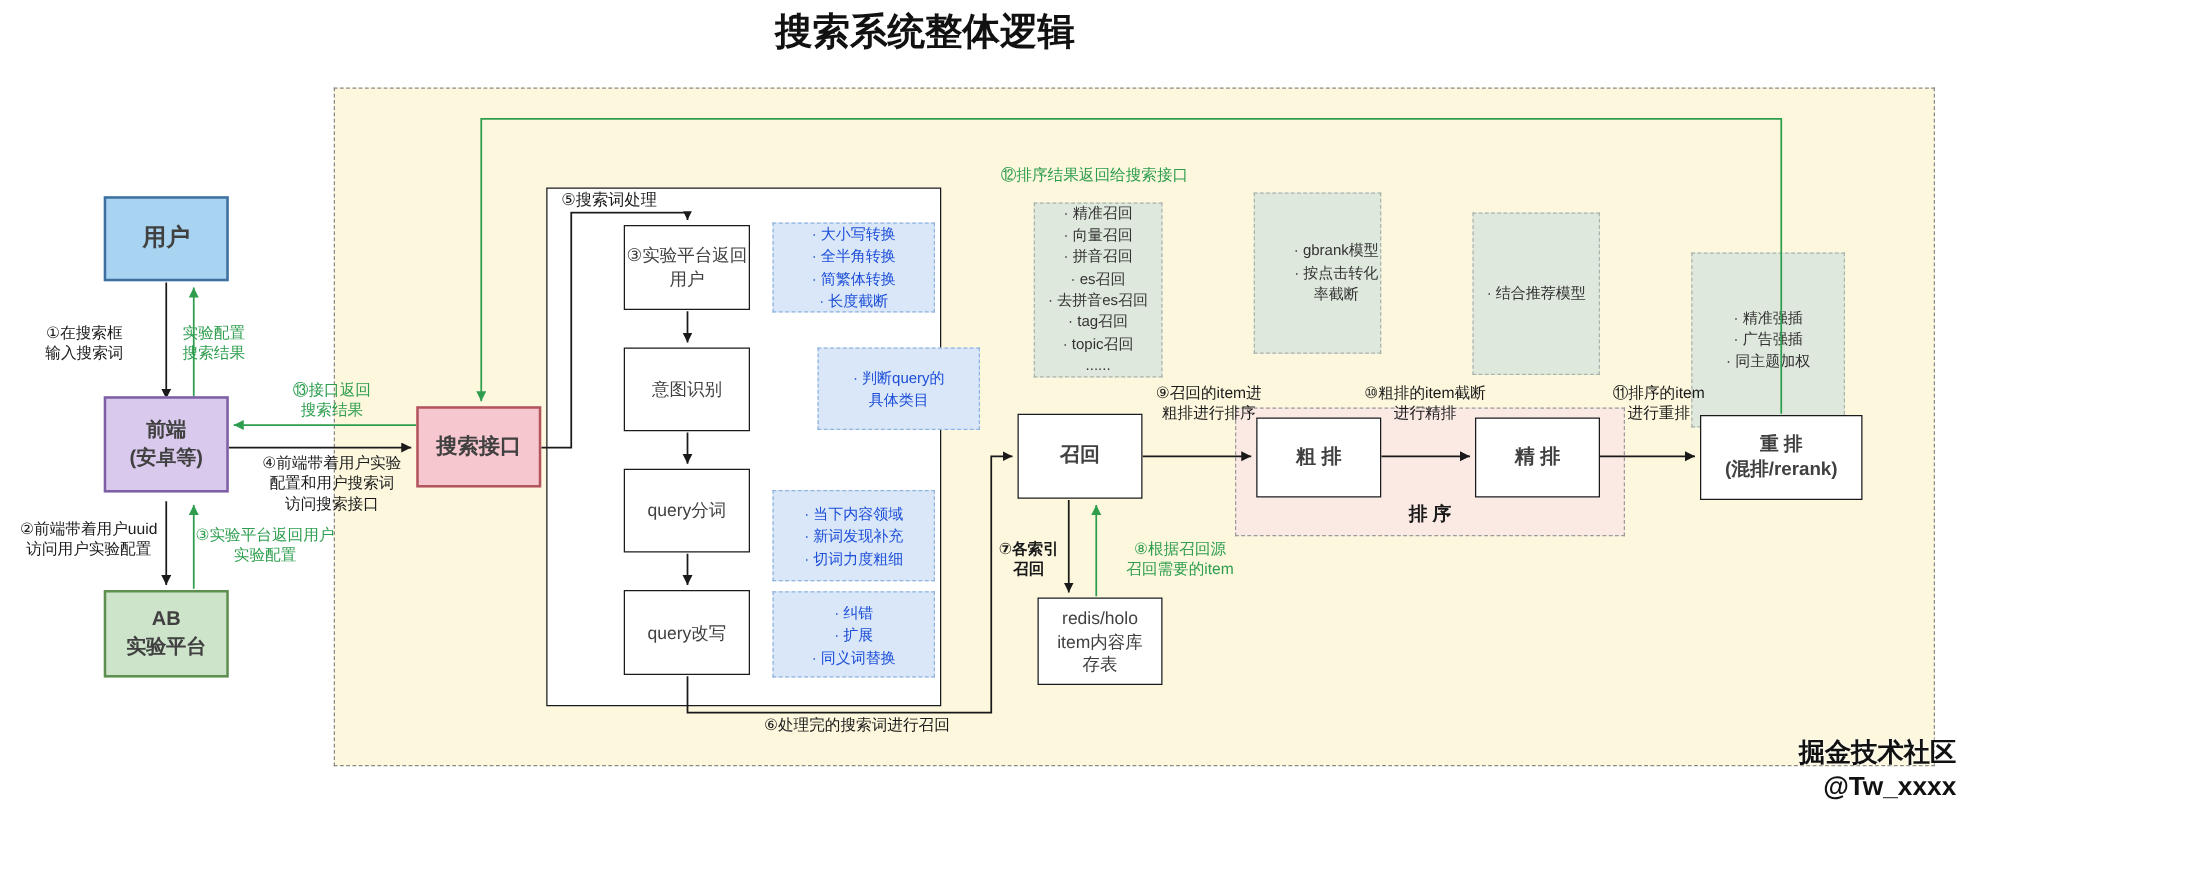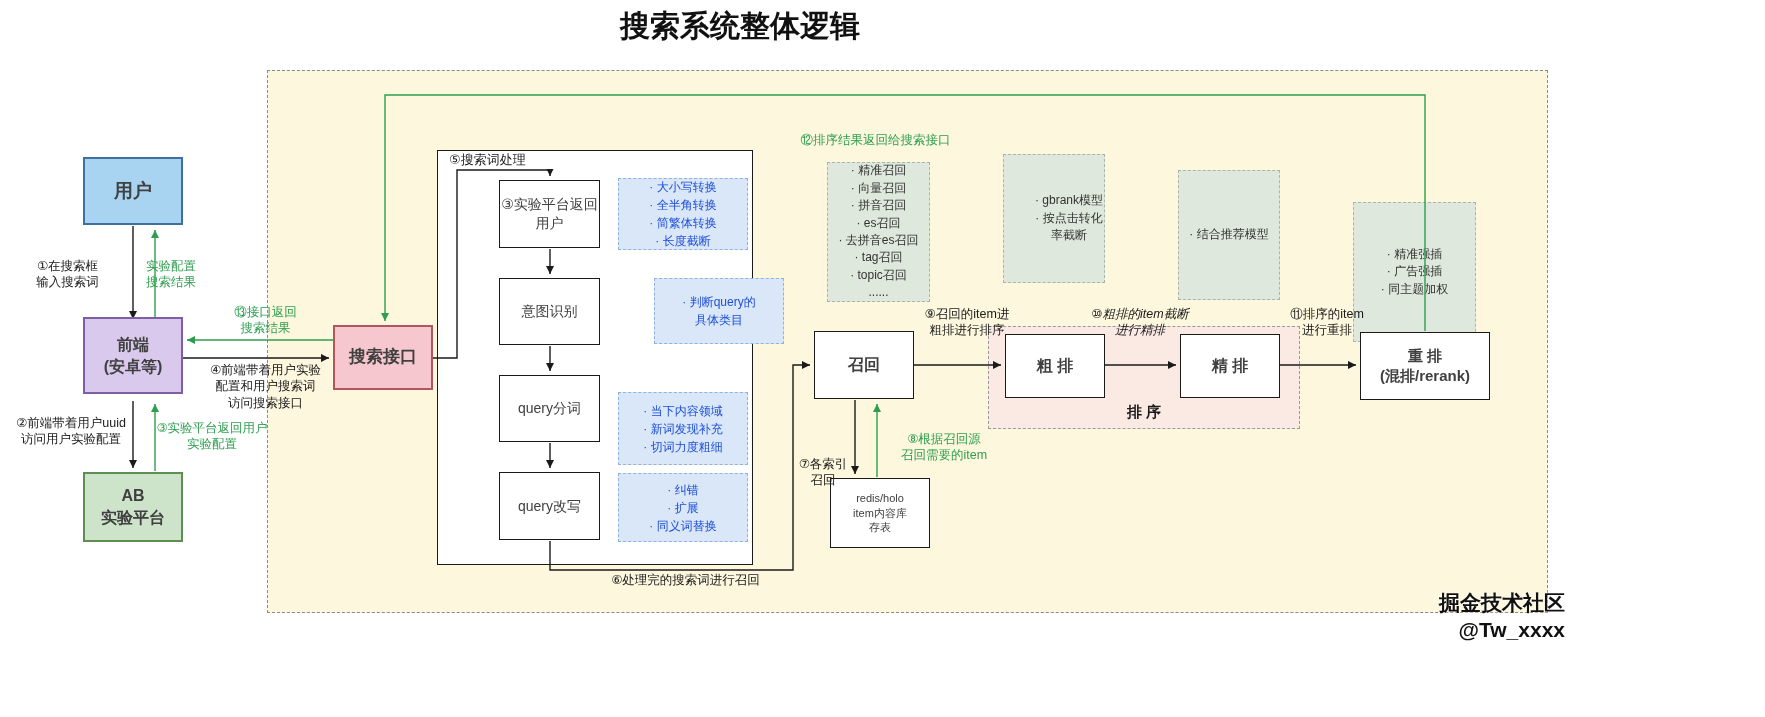--- a/index.html
+++ b/index.html
@@ -96,48 +96,48 @@
   <div class="box node" style="left:333px;top:325px;width:100px;height:65px;background:#f7c7cf;border:2px solid #b2565e;font-size:17px;">搜索接口</div>
   <div class="box step" style="left:499px;top:180px;width:101px;height:68px;">③实验平台返回用户</div>
   <div class="box step" style="left:499px;top:278px;width:101px;height:67px;">意图识别</div>
   <div class="box step" style="left:499px;top:375px;width:101px;height:67px;">query分词</div>
   <div class="box step" style="left:499px;top:472px;width:101px;height:68px;">query改写</div>
   <div class="box step node" style="left:814px;top:331px;width:100px;height:68px;font-size:16px;">召回</div>
   <div class="box step node" style="left:1005px;top:334px;width:100px;height:64px;font-size:16px;">粗 排</div>
   <div class="box step node" style="left:1180px;top:334px;width:100px;height:64px;font-size:16px;">精 排</div>
   <div class="box step node" style="left:1360px;top:332px;width:130px;height:68px;font-size:15px;">重 排
 (混排/rerank)</div>
-  <div class="box step" style="left:830px;top:478px;width:100px;height:70px;font-size:11px;">redis/holo
+  <div class="box step" style="left:830px;top:478px;width:100px;height:70px;font-size:14px;">redis/holo
 item内容库
 存表</div>
 
   <div class="lbl" style="left:1094px;top:402px;width:100px;font-weight:bold;font-size:15px;">排 序</div>
 
   <div class="lbl" style="left:15px;top:258px;width:105px;">①在搜索框
 输入搜索词</div>
   <div class="lbl green" style="left:125px;top:258px;width:92px;">实验配置
 搜索结果</div>
   <div class="lbl green" style="left:218px;top:304px;width:95px;">⑬接口返回
 搜索结果</div>
   <div class="lbl" style="left:198px;top:362px;width:135px;">④前端带着用户实验
 配置和用户搜索词
 访问搜索接口</div>
   <div class="lbl" style="left:8px;top:415px;width:126px;">②前端带着用户uuid
 访问用户实验配置</div>
   <div class="lbl green" style="left:148px;top:420px;width:128px;">③实验平台返回用户
 实验配置</div>
   <div class="lbl" style="left:449px;top:152px;width:120px;text-align:left;font-size:13px;background:#fff;">⑤搜索词处理</div>
   <div class="lbl" style="left:578px;top:572px;width:215px;">⑥处理完的搜索词进行召回</div>
-  <div class="lbl" style="left:792px;top:456px;width:62px;">⑦各索引
+  <div class="lbl" style="left:792px;top:431px;width:62px;font-weight:bold;">⑦各索引
 召回</div>
   <div class="lbl green" style="left:886px;top:431px;width:116px;">⑧根据召回源
 召回需要的item</div>
   <div class="lbl" style="left:916px;top:306px;width:102px;">⑨召回的item进
 粗排进行排序</div>
-  <div class="lbl" style="left:1084px;top:306px;width:112px;font-style:italic;">⑩粗排的item截断
+  <div class="lbl" style="left:1084px;top:306px;width:112px;">⑩粗排的item截断
 进行精排</div>
   <div class="lbl" style="left:1278px;top:306px;width:98px;">⑪排序的item
 进行重排</div>
   <div class="lbl green" style="left:788px;top:98px;width:175px;margin-top:34px;">⑫排序结果返回给搜索接口</div>
 
   <div class="lbl watermark" style="left:1335px;top:589px;width:230px;text-align:right;">掘金技术社区 @Tw_xxxx</div>
 
 </div>
 
 </body></html>

